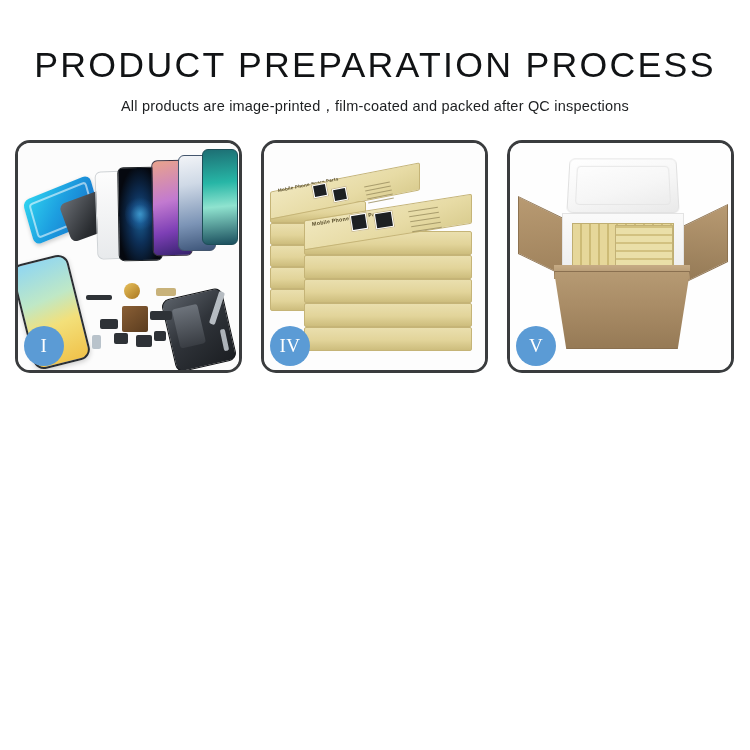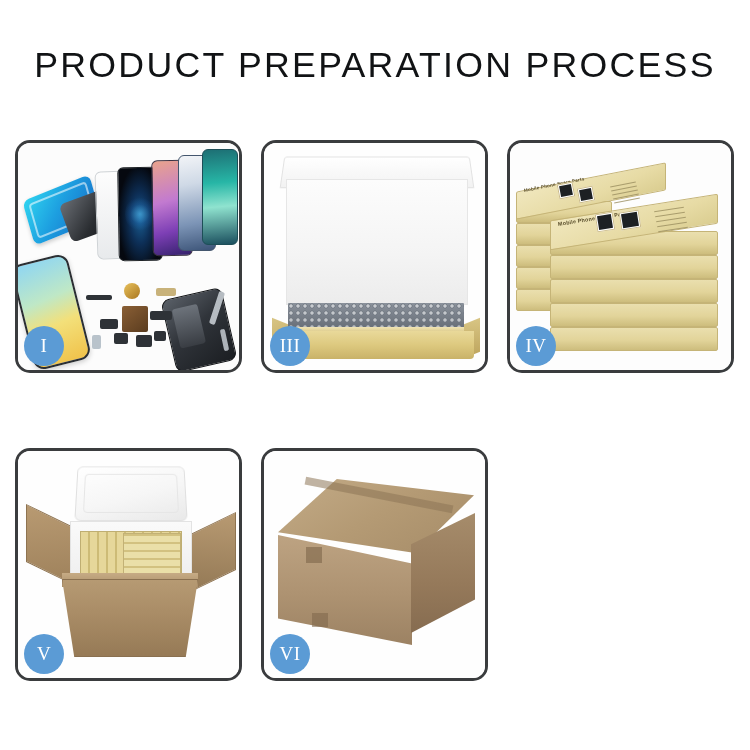--- a/index.html
+++ b/index.html
@@ -330,20 +330,21 @@
     background:rgba(125,102,74,.55);
   }
 </style>
 </head>
 <body>
 
 <div class="page">
 
   <div class="header">
     <div class="title">PRODUCT PREPARATION PROCESS</div>
+    <div class="subtitle">All products are image-printed，film-coated and packed after QC inspections</div>
   </div>
 
   <div class="grid">
 
     <div class="panel">
       <div class="panel-inner p1">
         <div class="ph ph-a"></div>
         <div class="ph ph-b"></div>
         <div class="ph ph-c"></div>
         <div class="ph ph-d"></div>
@@ -363,32 +364,20 @@
         <div class="chip" style="left:96px;top:190px;width:14px;height:11px;"></div>
         <div class="chip" style="left:118px;top:192px;width:16px;height:12px;"></div>
         <div class="chip" style="left:136px;top:188px;width:12px;height:10px;"></div>
         <div class="chip" style="left:196px;top:148px;width:6px;height:34px;background:#b6bcc2;transform:rotate(18deg);"></div>
         <div class="chip" style="left:204px;top:186px;width:5px;height:22px;background:#aeb4ba;transform:rotate(-12deg);"></div>
       </div>
       <div class="badge">I</div>
     </div>
 
 
-    <div class="panel">
-      <div class="panel-inner" style="background:#fefefe;">
-        <div class="box3-lid"></div>
-        <div class="box3-foam"></div>
-        <div class="box3-wrap"></div>
-        <div class="box3-rim"></div>
-        <div class="box3-lside"></div>
-        <div class="box3-rside"></div>
-        <div class="box3-front"></div>
-      </div>
-      <div class="badge">III</div>
-    </div>
 
     <div class="panel">
       <div class="panel-inner" style="background:#fdfdfd;">
         <div class="stack">
 
           <div class="sbox" style="left:0px;top:34px;width:96px;height:22px;"></div>
           <div class="sbox" style="left:0px;top:56px;width:96px;height:22px;"></div>
           <div class="sbox" style="left:0px;top:78px;width:96px;height:22px;"></div>
           <div class="sbox" style="left:0px;top:100px;width:96px;height:22px;"></div>
           <div class="sbox" style="left:0px;top:122px;width:96px;height:22px;"></div>
@@ -438,26 +427,15 @@
         <div class="v-foamlid"></div>
         <div class="v-foambody"></div>
         <div class="v-contents"></div>
         <div class="v-contents2"></div>
         <div class="v-body2"></div>
         <div class="v-body"></div>
       </div>
       <div class="badge">V</div>
     </div>
 
-    <div class="panel">
-      <div class="panel-inner" style="background:#fefefe;">
-        <div class="c-top"></div>
-        <div class="c-left"></div>
-        <div class="c-right"></div>
-        <div class="c-seam"></div>
-        <div class="c-tab1"></div>
-        <div class="c-tab2"></div>
-      </div>
-      <div class="badge">VI</div>
-    </div>
 
   </div>
 </div>
 
 </body></html>

